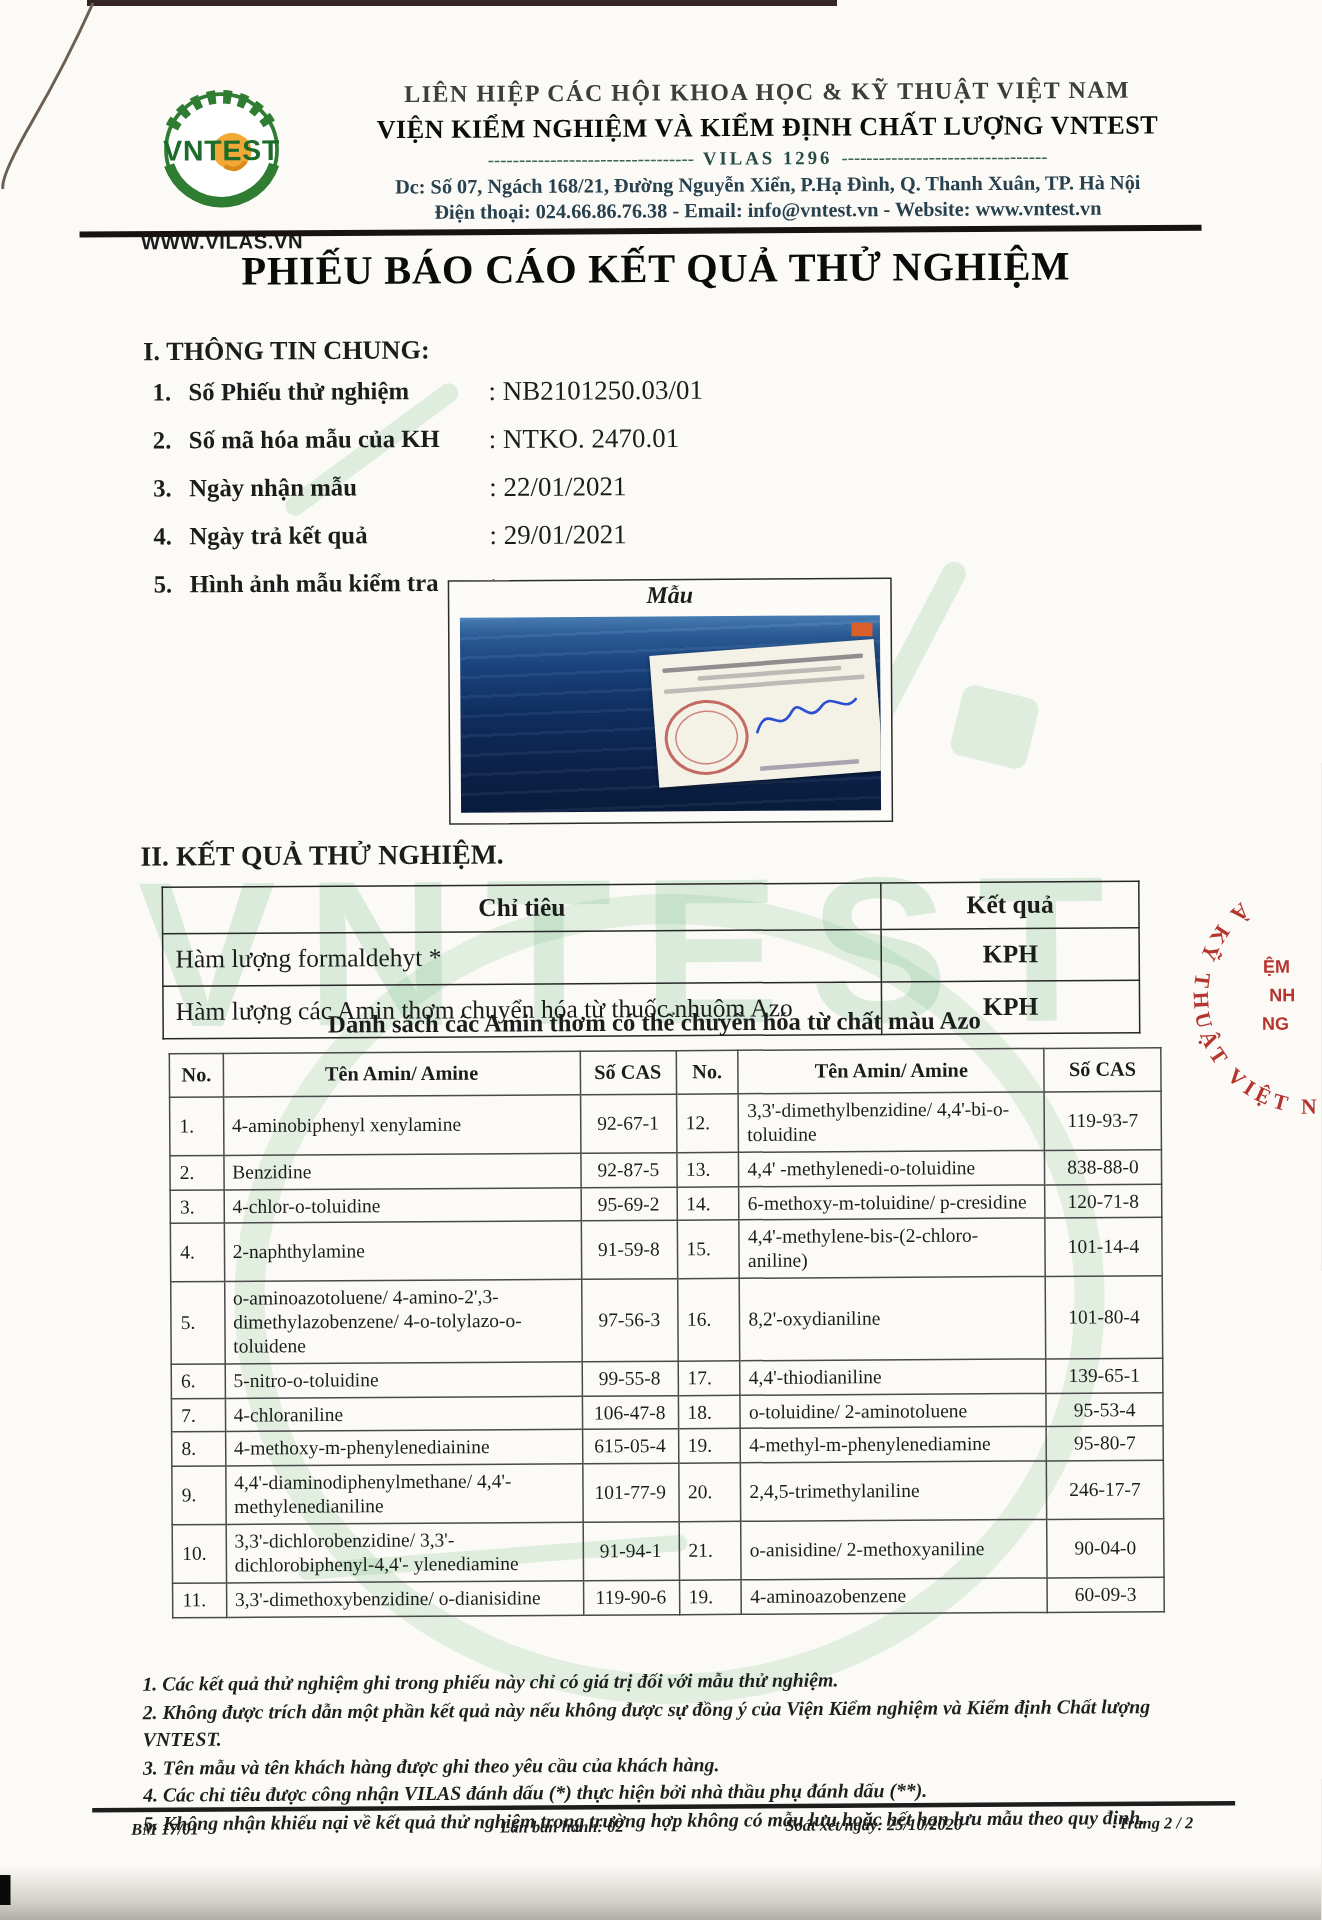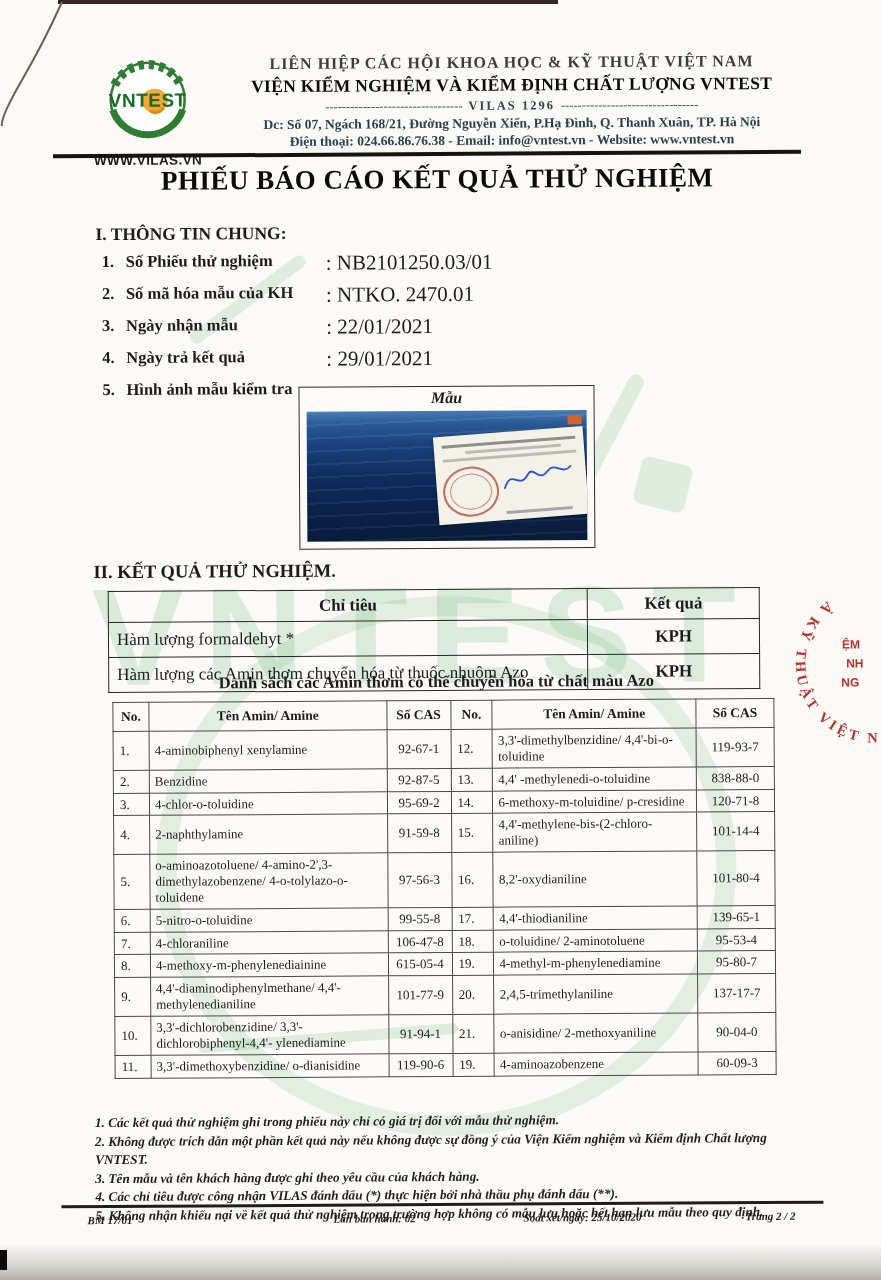--- a/index.html
+++ b/index.html
@@ -43,21 +43,21 @@
 
   .title { position:absolute; left:10px; top:164px; width:860px; text-align:center;
            font-size:27px; font-weight:bold; letter-spacing:0.5px; color:#0b0b0b; z-index:1; }
 
   
   .sec1-heading { position:absolute; left:98px; top:222px; font-size:17.5px; font-weight:bold; z-index:1; }
   .sec1-items { position:absolute; left:104px; top:250px; width:560px; z-index:1; }
   .s1-item { display:flex; height:32px; align-items:flex-start; }
   .s1-no { width:24px; font-weight:bold; font-size:16.5px; }
   .s1-label { width:200px; font-weight:bold; font-size:16.5px; }
-  .s1-value { font-size:21px; }
+  .s1-value { font-size:18px; }
 
   
   .figure { position:absolute; left:300px; top:386px; width:296px; z-index:1;
             border:1.5px solid #2c2c2c; background:#fcfbf7; padding:2px 7px 7px; box-sizing:border-box; }
   .figcap { text-align:center; font-style:italic; font-weight:bold; font-size:16px; height:22px; }
   .photo { position:relative; height:130px; overflow:hidden;
            background:linear-gradient(180deg,#4a81b8 0%,#2c5d99 10%,#1a4480 26%,#113064 48%,#0c2450 72%,#081c3c 100%); }
   .photo::after { content:""; position:absolute; inset:0;
     background:repeating-linear-gradient(178deg, rgba(255,255,255,0.05) 0 2px, rgba(0,0,0,0.04) 2px 13px); }
   .photo-chip { position:absolute; right:5px; top:5px; width:14px; height:9px; background:#d95f2b; z-index:2; }
@@ -325,21 +325,21 @@
     <td>4-methyl-m-phenylenediamine</td>
     <td class="cas">95-80-7</td>
   </tr>
 
   <tr>
     <td class="no">9.</td>
     <td>4,4'-diaminodiphenylmethane/ 4,4'-methylenedianiline</td>
     <td class="cas">101-77-9</td>
     <td class="no">20.</td>
     <td>2,4,5-trimethylaniline</td>
-    <td class="cas">137-17-7</td>
+    <td class="cas">246-17-7</td>
   </tr>
 
   <tr>
     <td class="no">10.</td>
     <td>3,3'-dichlorobenzidine/ 3,3'-dichlorobiphenyl-4,4'- ylenediamine</td>
     <td class="cas">91-94-1</td>
     <td class="no">21.</td>
     <td>o-anisidine/ 2-methoxyaniline</td>
     <td class="cas">90-04-0</td>
   </tr>

